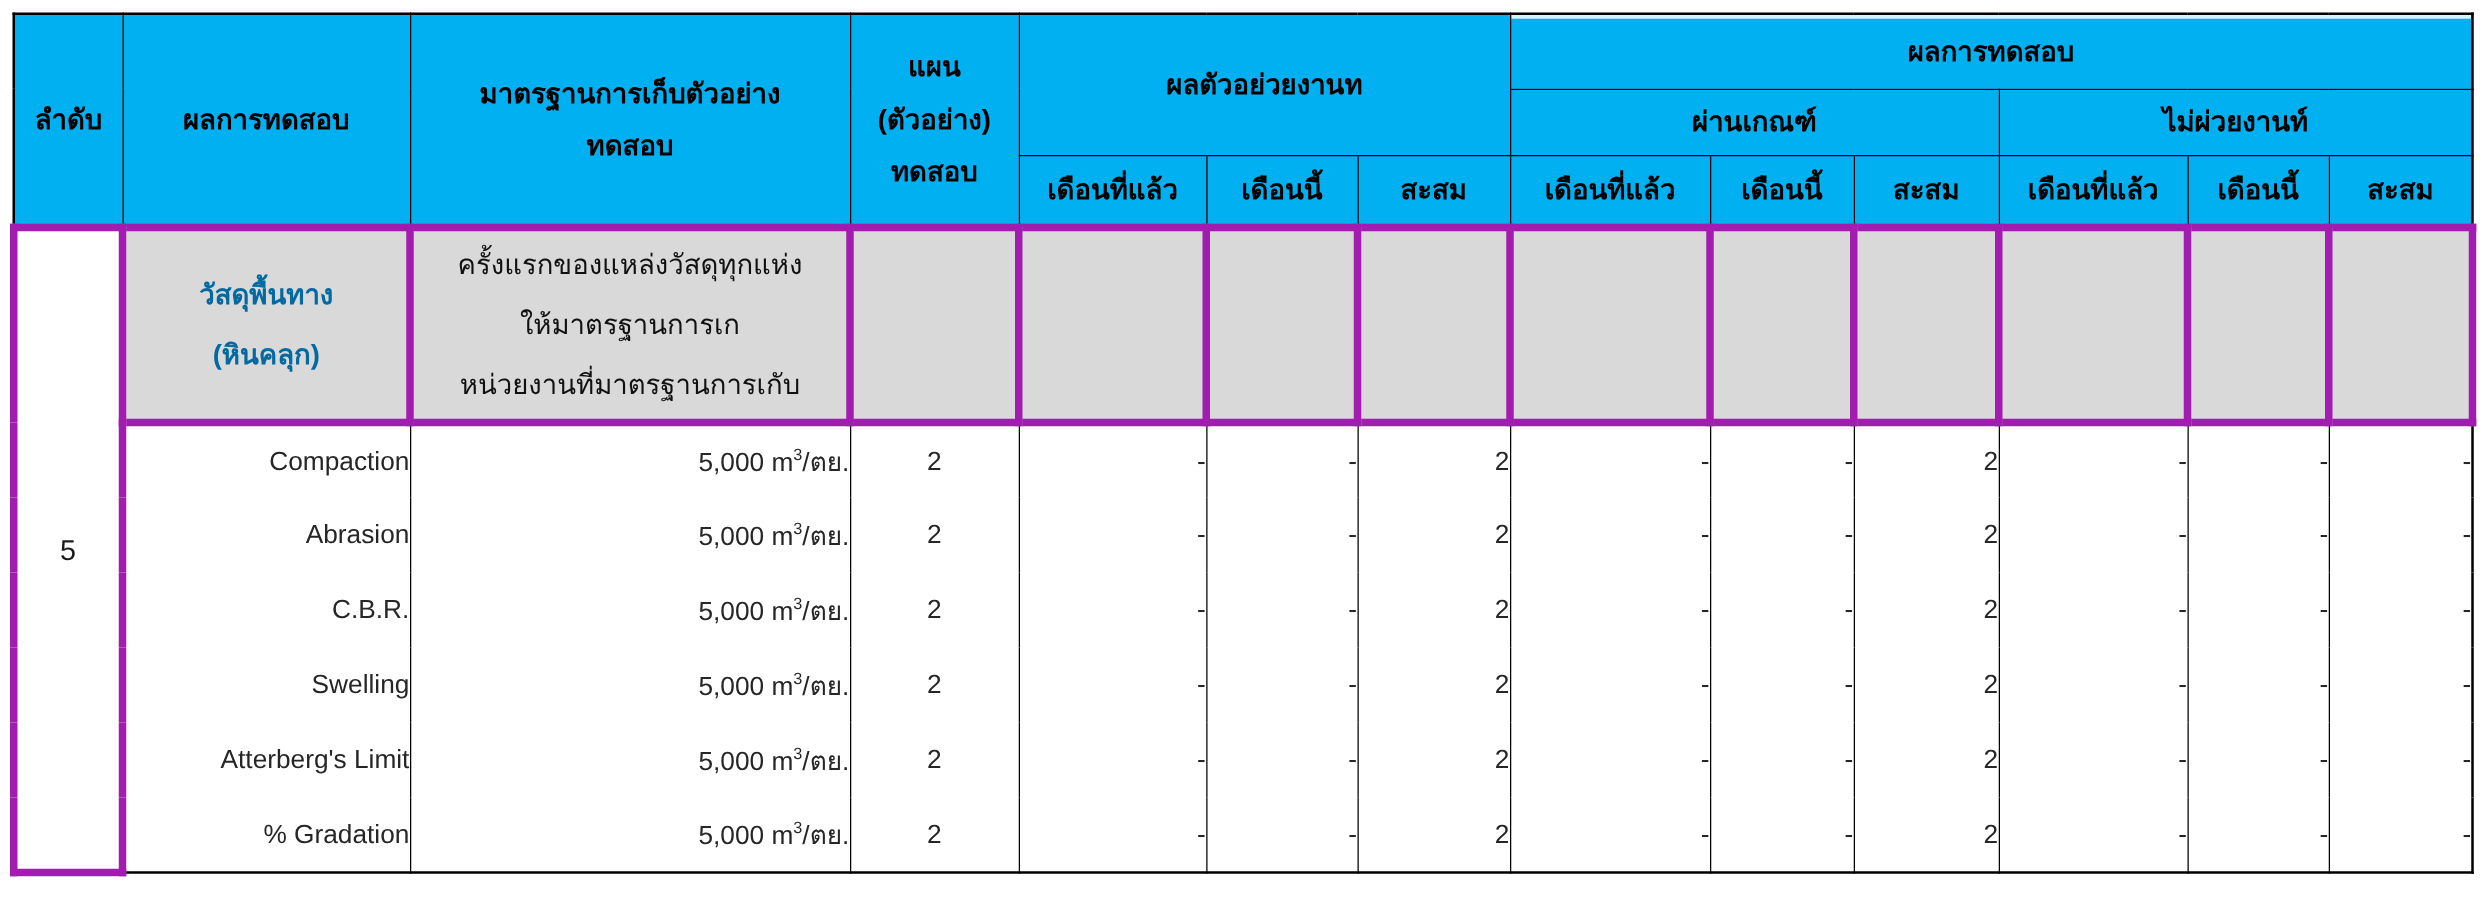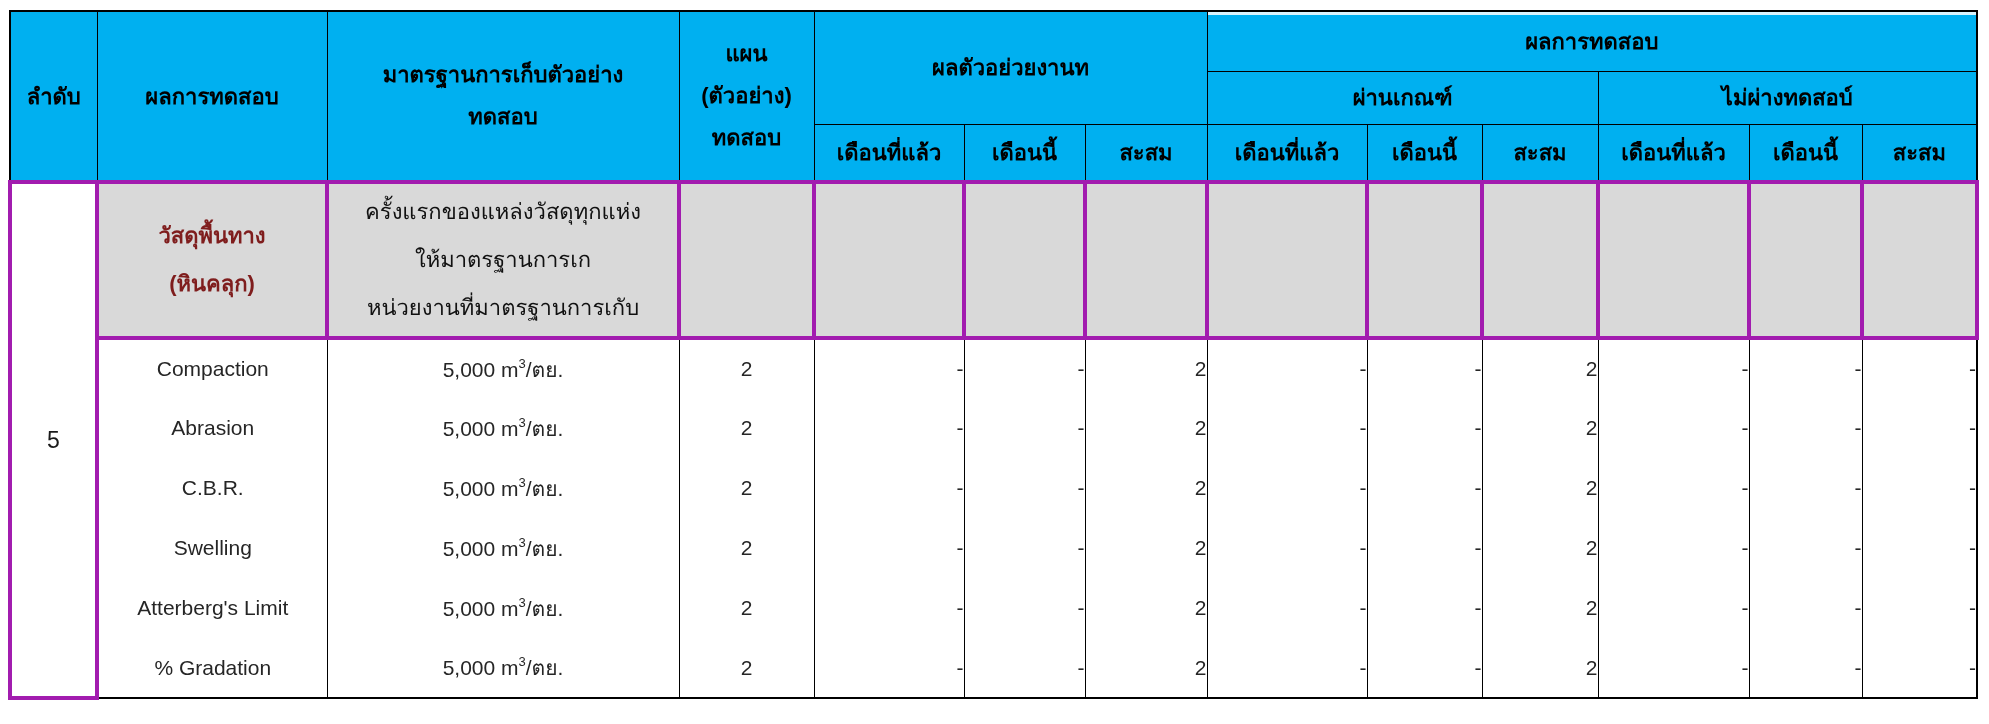--- a/index.html
+++ b/index.html
@@ -17,36 +17,36 @@
     font-weight:600; font-size:22px; text-align:center; vertical-align:middle; padding:0;
   }
   tr.hr1 { height:60px; }
   tr.hr2 { height:53px; }
   tr.hr3 { height:58px; }
   .hline  { line-height:42px; font-weight:600; }
   .grp-result { box-shadow: inset 0 3px 0 rgba(255,255,255,0.85); margin-left: 15px; }
 
   
   tr.band { height:156px; }
-  tr.band td { background:#D9D9D9; border:4px solid #a21caf; vertical-align:middle; padding:0; }
+  tr.band td { background:#D9D9D9; border:6px solid #a21caf; vertical-align:middle; padding:0; }
   td.seq-cell {
     background:#ffffff !important; border:1px solid #000; text-align:center;
     vertical-align:middle; font-size:23px; color:#1a1a1a;
   }
-  .mat-line { line-height:48px; text-align:center; font-weight:700; font-size:22px; color:#7f1d1d; }
+  .mat-line { line-height:48px; text-align:center; font-weight:700; font-size:22px; color:#0369a1; }
   .bstd-line { line-height:48px; text-align:center; font-weight:400; font-size:22px; color:#111; }
 
   
   tr.dr { height:60px; }
   tr.dr td {
     border-left:1px solid #000; border-right:1px solid #000; border-top:0; border-bottom:0;
     font-size:21px; color:#262626; vertical-align:middle; padding:0; background:#fff;
   }
-  td.c-name { text-align:center; padding-left:16px; }
-  td.c-std  { text-align:center; }
+  td.c-name { text-align:right; padding-left:16px; }
+  td.c-std  { text-align:right; }
   td.c-plan { text-align:center; }
   td.c-num  { text-align:right; padding-right:15px; }
   .sup3 { font-size:13px; position:relative; top:-9px; line-height:0; }
 </style>
 </head>
 <body>
 
 <div class="sheet">
 <table>
   <colgroup>
@@ -76,21 +76,21 @@
       <th rowspan="3">
         <div class="hline">แผน</div>
         <div class="hline">(ตัวอย่าง)</div>
         <div class="hline">ทดสอบ</div>
       </th>
       <th colspan="3" rowspan="2">ผลตัวอย่วยงานท</th>
       <th colspan="6" class="grp-result">ผลการทดสอบ</th>
     </tr>
     <tr class="hr2">
       <th colspan="3">ผ่านเกณฑ์</th>
-      <th colspan="3">ไม่ผ่างทดสอบ์</th>
+      <th colspan="3">ไม่ผ่วยงานท์</th>
     </tr>
     <tr class="hr3">
       <th>เดือนที่แล้ว</th>
       <th>เดือนนี้</th>
       <th>สะสม</th>
       <th>เดือนที่แล้ว</th>
       <th>เดือนนี้</th>
       <th>สะสม</th>
       <th>เดือนที่แล้ว</th>
       <th>เดือนนี้</th>

